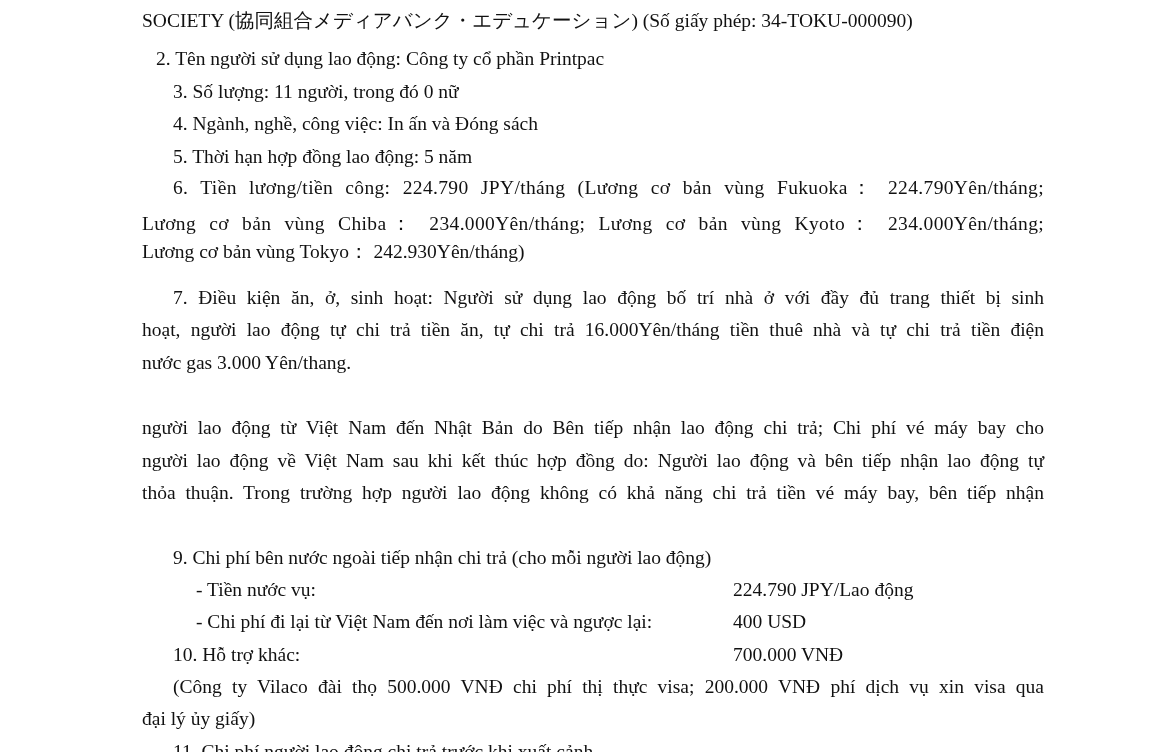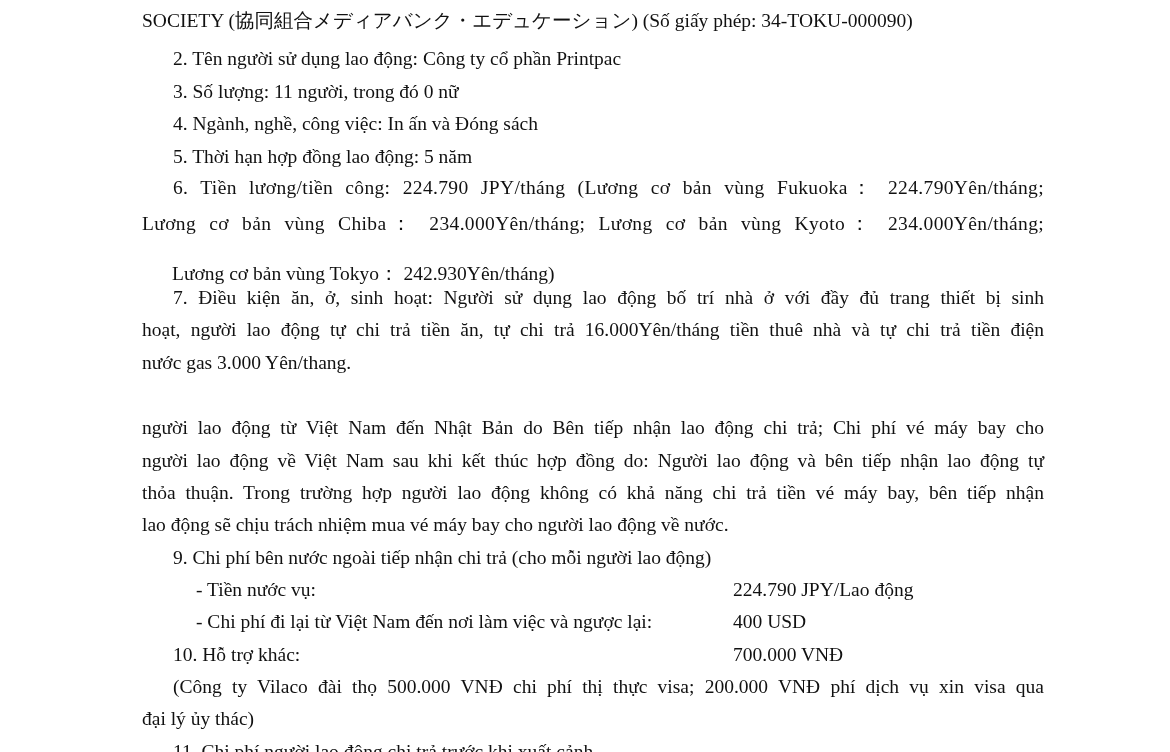--- a/index.html
+++ b/index.html
@@ -51,47 +51,46 @@
   </style>
 </head>
 <body>
 
 <div class="page">
 
   <div class="top-cut"></div>
 
   <div class="line" style="left:142px; top:9px;">SOCIETY (協同組合メディアバンク・エデュケーション) (Số giấy phép: 34-TOKU-000090)</div>
 
-  <div class="line" style="left:173px; top:47px;">2. Tên người sử dụng lao động: Công ty cổ phần Printpac</div>
+  <div class="line" style="left:156px; top:47px;">2. Tên người sử dụng lao động: Công ty cổ phần Printpac</div>
   <div class="line" style="left:173px; top:80px;">3. Số lượng: 11 người, trong đó 0 nữ</div>
   <div class="line" style="left:173px; top:112px;">4. Ngành, nghề, công việc: In ấn và Đóng sách</div>
   <div class="line" style="left:173px; top:145px;">5. Thời hạn hợp đồng lao động: 5 năm</div>
 
   <div class="just wide" style="left:173px; width:871px; top:176px;">6. Tiền lương/tiền công: 224.790 JPY/tháng (Lương cơ bản vùng Fukuoka： 224.790Yên/tháng;</div>
   <div class="just wide" style="top:212px;">Lương cơ bản vùng Chiba： 234.000Yên/tháng; Lương cơ bản vùng Kyoto： 234.000Yên/tháng;</div>
-  <div class="line" style="left:142px; top:262px;margin-left:30px;">Lương cơ bản vùng Tokyo： 242.930Yên/tháng)</div>
+  <div class="line" style="left:142px; top:240px;">Lương cơ bản vùng Tokyo： 242.930Yên/tháng)</div>
 
   <div class="just" style="left:173px; width:871px; top:286px;">7. Điều kiện ăn, ở, sinh hoạt: Người sử dụng lao động bố trí nhà ở với đầy đủ trang thiết bị sinh</div>
   <div class="just" style="top:318px;">hoạt, người lao động tự chi trả tiền ăn, tự chi trả 16.000Yên/tháng tiền thuê nhà và tự chi trả tiền điện</div>
   <div class="line" style="left:142px; top:351px;">nước gas 3.000 Yên/thang.</div>
 
   <div class="just" style="top:449px;">người lao động về Việt Nam sau khi kết thúc hợp đồng do: Người lao động và bên tiếp nhận lao động tự</div>
   <div class="just" style="top:416px;">người lao động từ Việt Nam đến Nhật Bản do Bên tiếp nhận lao động chi trả; Chi phí vé máy bay cho</div>
   <div class="just" style="top:481px;">thỏa thuận. Trong trường hợp người lao động không có khả năng chi trả tiền vé máy bay, bên tiếp nhận</div>
-  <div class="line" style="left:142px; top:513px;">lao động sẽ chịu trách nhiệm mua vé máy bay cho người lao động về nước.</div>
 
   <div class="line" style="left:173px; top:546px;">9. Chi phí bên nước ngoài tiếp nhận chi trả (cho mỗi người lao động)</div>
 
   <div class="line col-label" style="top:578px;">- Tiền nước vụ:</div>
   <div class="line col-value" style="top:578px;">224.790 JPY/Lao động</div>
 
   <div class="line col-label" style="top:610px;">- Chi phí đi lại từ Việt Nam đến nơi làm việc và ngược lại:</div>
   <div class="line col-value" style="top:610px;">400 USD</div>
 
   <div class="line" style="left:173px; top:643px;">10. Hỗ trợ khác:</div>
   <div class="line col-value" style="top:643px;">700.000 VNĐ</div>
 
   <div class="just" style="left:173px; width:871px; top:675px;">(Công ty Vilaco đài thọ 500.000 VNĐ chi phí thị thực visa;  200.000 VNĐ phí dịch vụ xin visa qua</div>
-  <div class="line" style="left:142px; top:707px;">đại lý ủy thác)</div>
+  <div class="line" style="left:142px; top:707px;">đại lý ủy giấy)</div>
 
   <div class="line" style="left:173px; top:740px;">11. Chi phí người lao động chi trả trước khi xuất cảnh</div>
 
 </div>
 
 </body></html>

